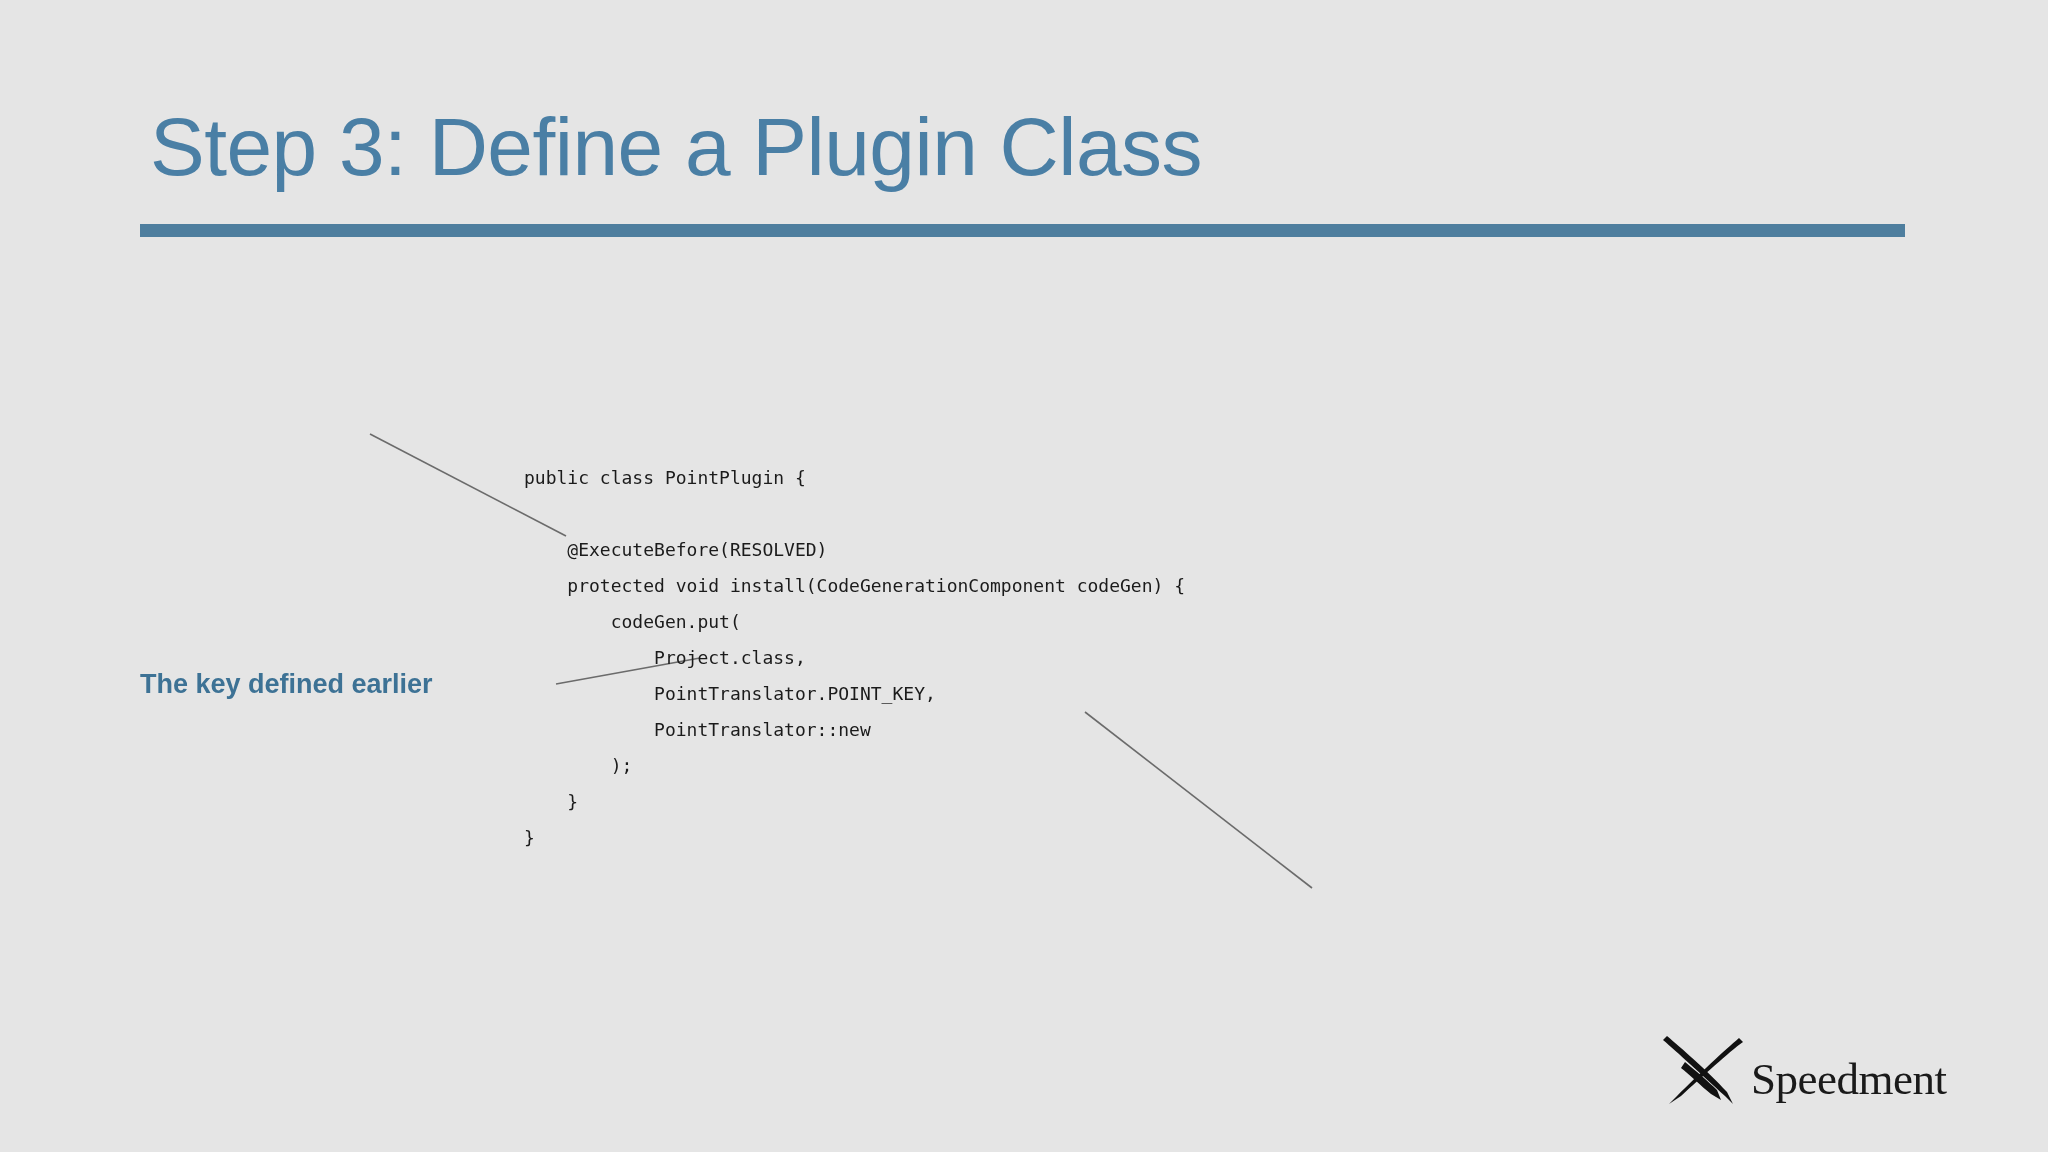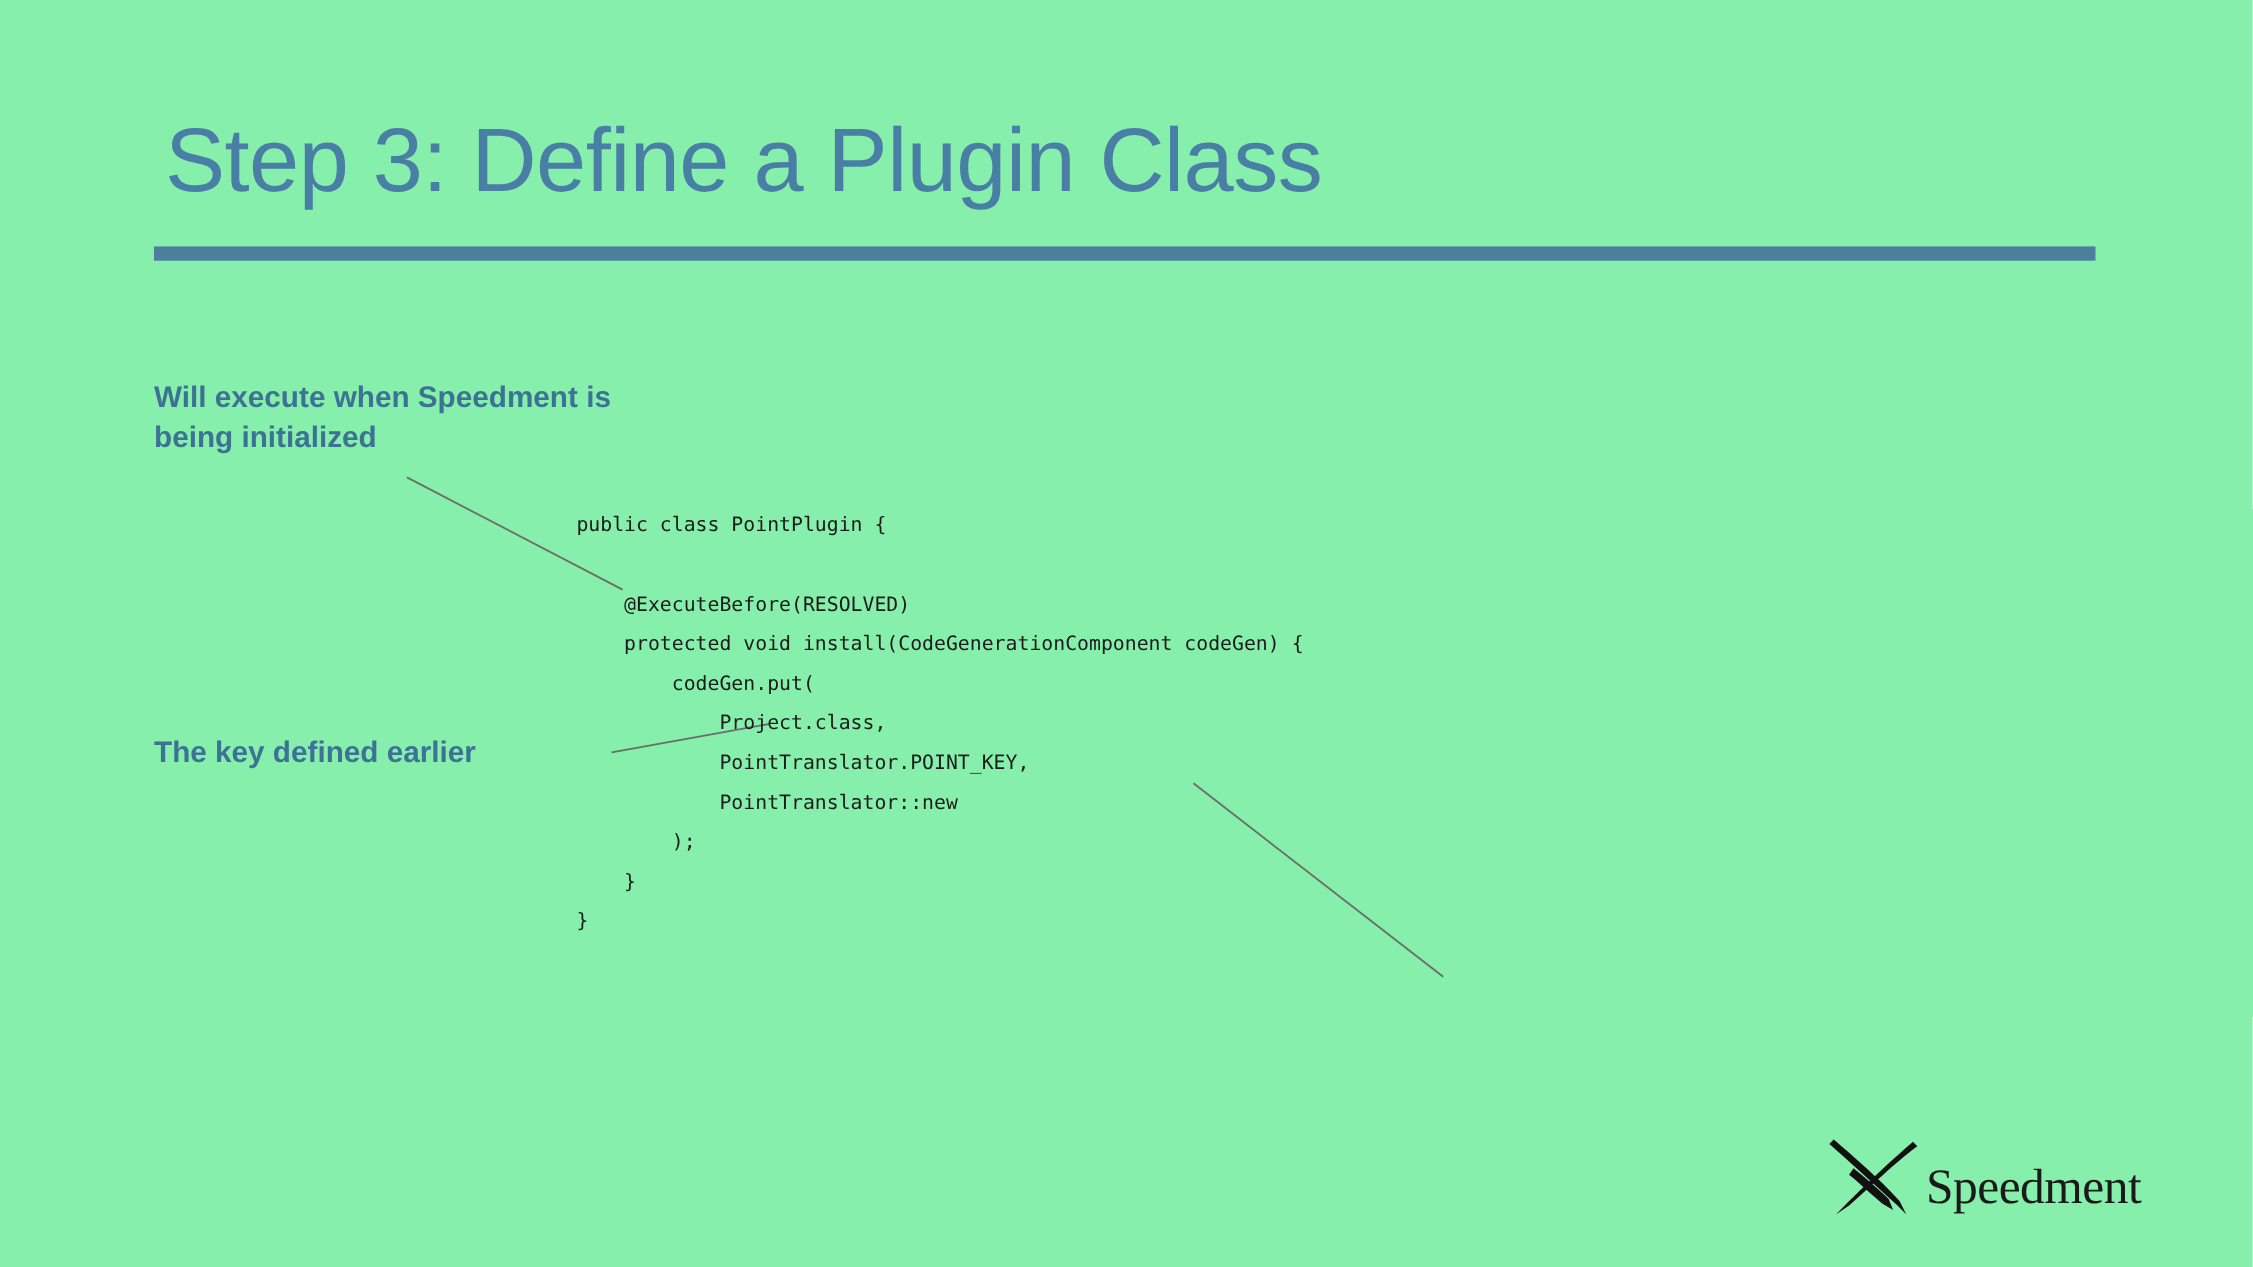--- a/index.html
+++ b/index.html
@@ -7,21 +7,21 @@
     padding: 0;
     background: #ffffff;
   }
   body {
     font-family: "Liberation Sans", sans-serif;
   }
   #slide {
     position: relative;
     width: 2048px;
     height: 1152px;
-    background: #86efac;
+    background: #e5e5e5;
     overflow: hidden;
   }
 
   
   #title {
     position: absolute;
     left: 150px;
     top: 106px;
     font-family: "Liberation Sans", sans-serif;
     font-size: 82px;
@@ -112,22 +112,20 @@
   <div id="title">Step 3: Define a Plugin Class</div>
 
   <div id="title-rule"></div>
 
   <svg id="leaders" viewBox="0 0 2048 1152" xmlns="http://www.w3.org/2000/svg">
     <line x1="370" y1="434" x2="566" y2="536" stroke="#6b6b6b" stroke-width="1.6"></line>
     <line x1="556" y1="684" x2="700" y2="658" stroke="#6b6b6b" stroke-width="1.6"></line>
     <line x1="1085" y1="712" x2="1312" y2="888" stroke="#6b6b6b" stroke-width="1.6"></line>
   </svg>
 
-  <div class="annotation" id="anno-init">Will execute when Speedment is
-being initialized</div>
 
   <div class="annotation" id="anno-key">The key defined earlier</div>
 
 
   <pre id="code">public class PointPlugin {
 
     @ExecuteBefore(RESOLVED)
     protected void install(CodeGenerationComponent codeGen) {
         codeGen.put(
             Project.class,

